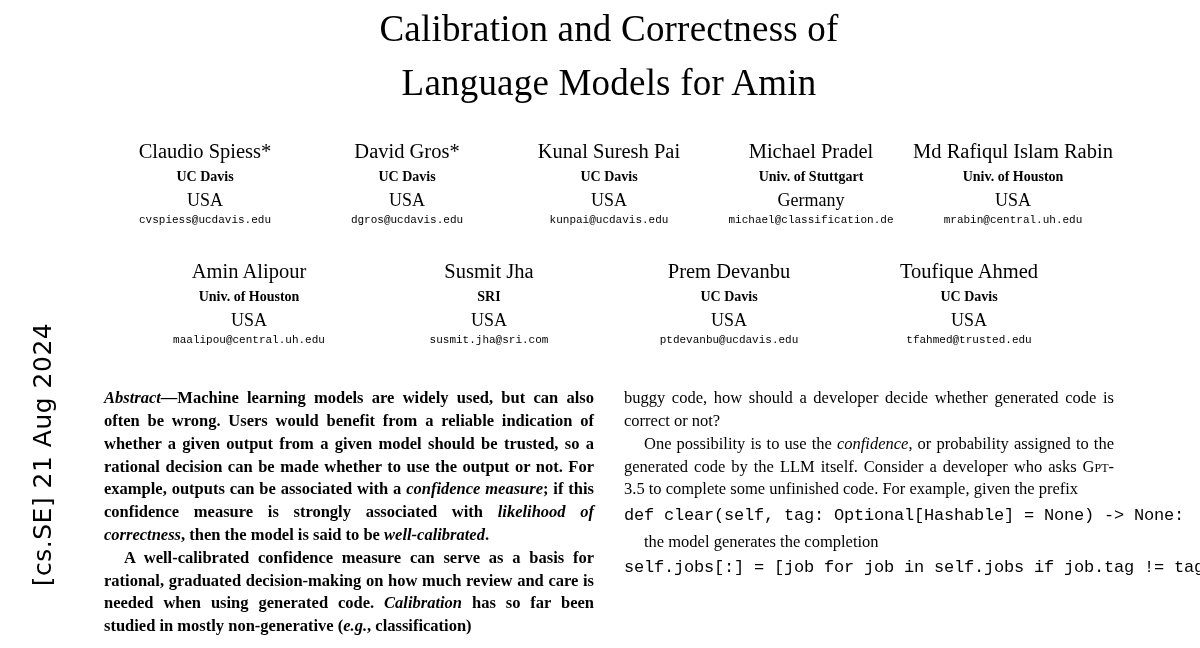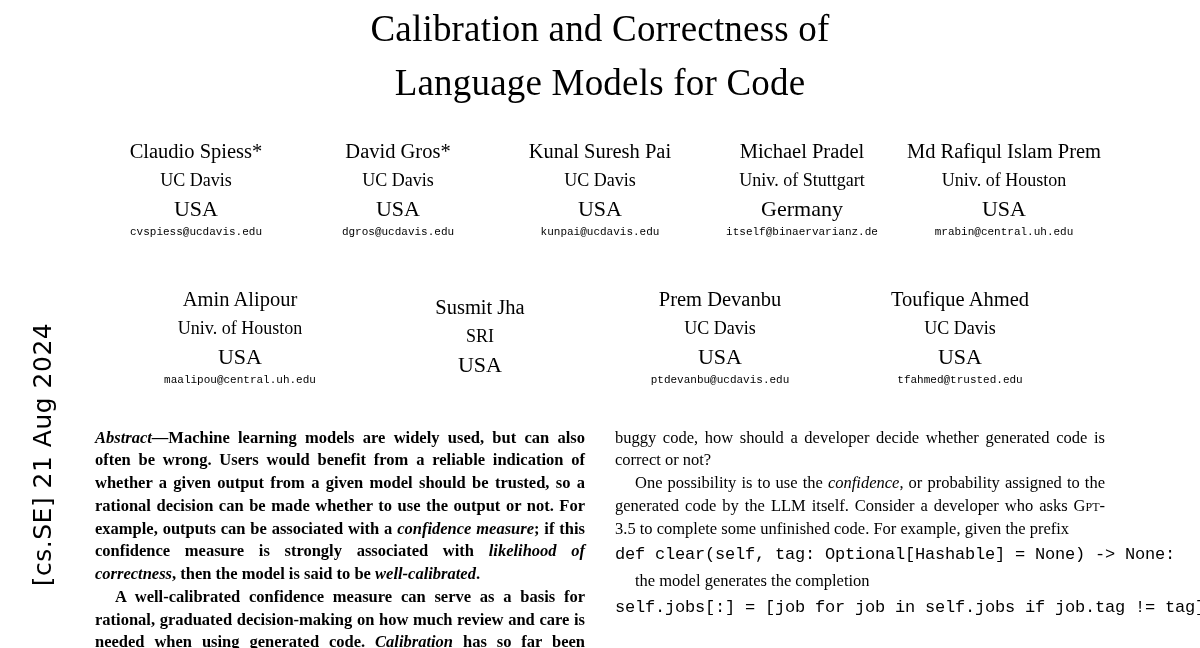--- a/index.html
+++ b/index.html
@@ -26,21 +26,21 @@
     transform-origin: center center;
     font-family: "DejaVu Sans", sans-serif;
     font-size: 25px;
     letter-spacing: 0.5px;
     white-space: nowrap;
     text-align: center;
   }
 
   .page {
     position: absolute;
-    left: 95px;
+    left: 104px;
     top: 0;
     width: 1010px;
     height: 648px;
   }
 
   .title {
     text-align: center;
     font-size: 37px;
     line-height: 1.45;
     margin-top: 0px;
@@ -49,37 +49,37 @@
     letter-spacing: 0.2px;
   }
   .title .line2 { display: block; }
 
   .authors-block {
     margin-top: 28px;
   }
   .author-row {
     display: flex;
     justify-content: center;
-    align-items: center;
+    align-items: flex-end;
   }
   .author-row.row1 .author { width: 202px; }
-  .author-row.row2 { margin-top: 44px; }
+  .author-row.row2 { margin-top: 28px; }
   .author-row.row2 .author { width: 240px; }
 
   .author {
     text-align: center;
     font-size: 18px;
     line-height: 1.45;
   }
   .author .name {
     font-size: 20.5px;
     white-space: nowrap;
   }
-  .author .aff { font-size: 18px; white-space: nowrap; }
-  .author .country { font-size: 22px; }
+  .author .aff { font-size: 14px; white-space: nowrap; font-weight: bold; }
+  .author .country { font-size: 18px; }
   .author .email { font-size: 11px; white-space: nowrap; font-family: Liberation Mono, monospace; }
 
   .columns {
     display: flex;
     margin-top: 38px;
     gap: 30px;
   }
   .col {
     width: 490px;
     font-size: 16.5px;
@@ -118,21 +118,21 @@
 </style>
 </head>
 <body>
 
 <div class="arxiv-stamp">[cs.SE]  21 Aug 2024</div>
 
 <div class="page">
 
   <div class="title">
     <span>Calibration and Correctness of</span>
-    <span class="line2">Language Models for Code</span>
+    <span class="line2">Language Models for Amin</span>
   </div>
 
   <div class="authors-block">
 
     <div class="author-row row1">
       <div class="author">
         <div class="name">Claudio Spiess*</div>
         <div class="aff">UC Davis</div>
         <div class="country">USA</div>
         <div class="email">cvspiess@ucdavis.edu</div>
@@ -146,41 +146,42 @@
       <div class="author">
         <div class="name">Kunal Suresh Pai</div>
         <div class="aff">UC Davis</div>
         <div class="country">USA</div>
         <div class="email">kunpai@ucdavis.edu</div>
       </div>
       <div class="author">
         <div class="name">Michael Pradel</div>
         <div class="aff">Univ. of Stuttgart</div>
         <div class="country">Germany</div>
-        <div class="email">itself@binaervarianz.de</div>
-      </div>
-      <div class="author">
-        <div class="name">Md Rafiqul Islam Prem</div>
+        <div class="email">michael@classification.de</div>
+      </div>
+      <div class="author">
+        <div class="name">Md Rafiqul Islam Rabin</div>
         <div class="aff">Univ. of Houston</div>
         <div class="country">USA</div>
         <div class="email">mrabin@central.uh.edu</div>
       </div>
     </div>
 
     <div class="author-row row2">
       <div class="author">
         <div class="name">Amin Alipour</div>
         <div class="aff">Univ. of Houston</div>
         <div class="country">USA</div>
         <div class="email">maalipou@central.uh.edu</div>
       </div>
       <div class="author">
         <div class="name">Susmit Jha</div>
         <div class="aff">SRI</div>
         <div class="country">USA</div>
+        <div class="email">susmit.jha@sri.com</div>
       </div>
       <div class="author">
         <div class="name">Prem Devanbu</div>
         <div class="aff">UC Davis</div>
         <div class="country">USA</div>
         <div class="email">ptdevanbu@ucdavis.edu</div>
       </div>
       <div class="author">
         <div class="name">Toufique Ahmed</div>
         <div class="aff">UC Davis</div>

